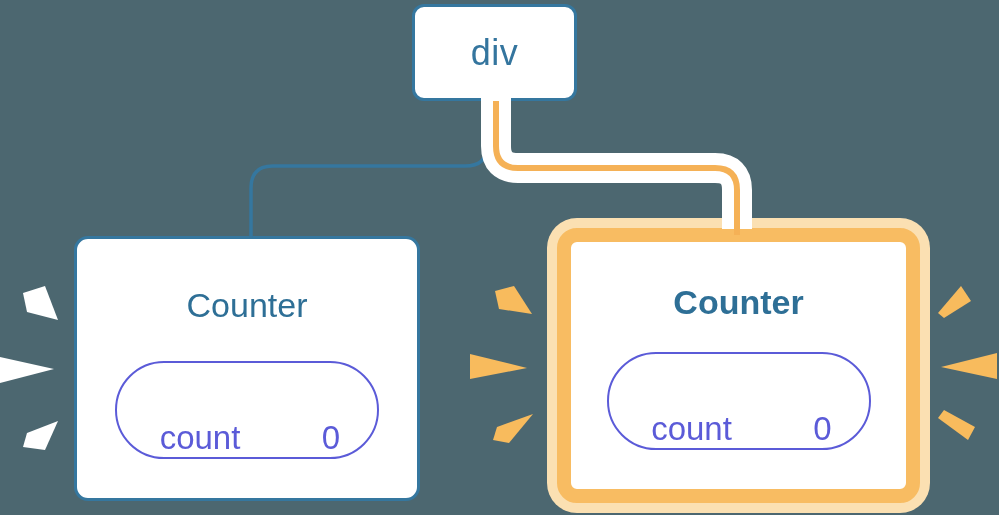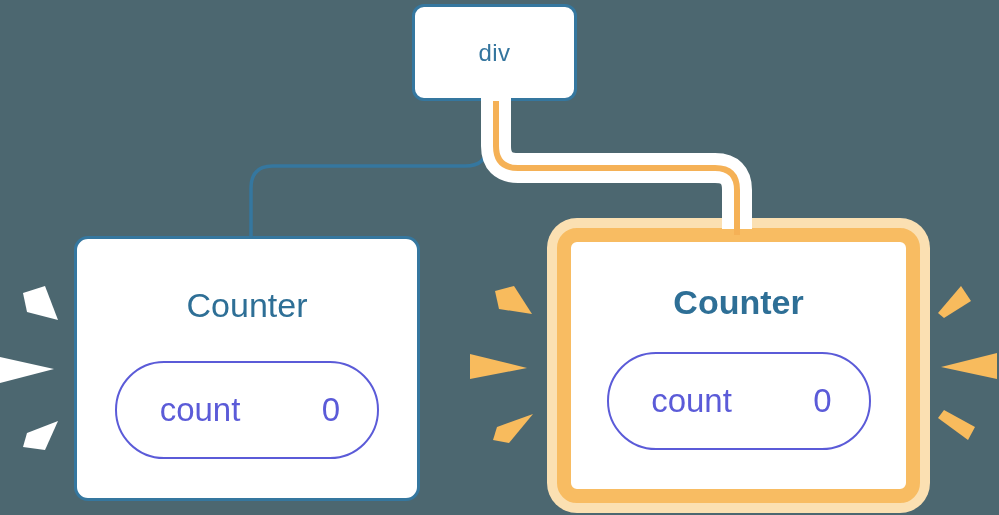--- a/index.html
+++ b/index.html
@@ -13,21 +13,21 @@
   .stage{position:absolute;left:0;top:0;width:999px;height:515px;}
 
   
   .root-node{
     position:absolute;left:412px;top:4px;width:165px;height:97px;
     background:#fff;border:3.5px solid #35779F;border-radius:12px;
     box-sizing:border-box;
     display:flex;align-items:center;justify-content:center;
   }
   .root-node .label{
-    font-size:24px;color:#34759E;letter-spacing:0.5px;
+    font-size:36px;color:#34759E;letter-spacing:0.5px;
   }
 
   
   .card-left{
     position:absolute;left:74px;top:236px;width:346px;height:265px;
     background:#fff;border:3px solid #35779F;border-radius:14px;
     box-sizing:border-box;
     display:flex;flex-direction:column;align-items:center;
     padding-top:46px;
   }
@@ -50,21 +50,21 @@
   }
   .card-right .card-title{
     font-size:34px;line-height:41px;color:#2E6F96;font-weight:700;
     margin-bottom:29px;
   }
 
   
   .state-pill{
     width:264px;height:98px;box-sizing:border-box;
     border:2px solid #5B5BD8;border-radius:49px;
-    display:flex;align-items:center;overflow:hidden;
+    display:flex;align-items:flex-end;overflow:hidden;
     background:#fff;
   }
   .state-pill .state-key{
     flex:1;display:flex;align-items:center;justify-content:center;
     font-size:33px;color:#5B5BD8;
   }
   .state-pill .pill-divider{
     width:2px;background:#5B5BD8;
   }
   .state-pill .state-value{

